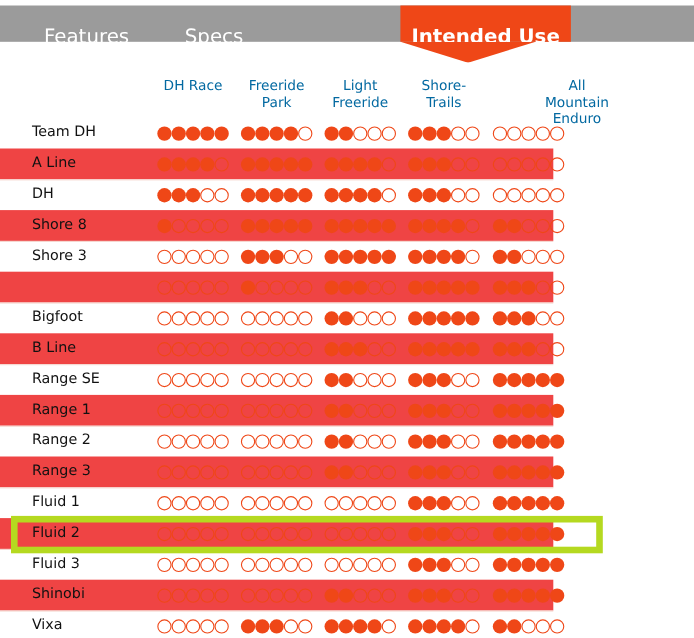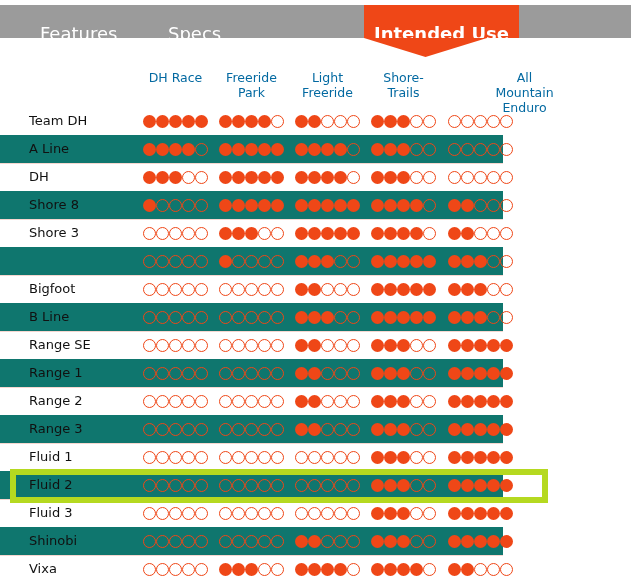--- a/index.html
+++ b/index.html
@@ -71,21 +71,21 @@
     line-height: 15px;
     font-weight: normal;
   }
 
   .row {
     position: relative;
     height: 28px;
     width: 503px;
   }
   .row.alt {
-    background: #0f766e;
+    background: #ef4444;
   }
   .row.alt::after {
     content: "";
     position: absolute;
     left: 0; right: 0; bottom: -1px;
     height: 1px;
     background: #f6d7d0;
   }
   .row-label {
     position: absolute;

